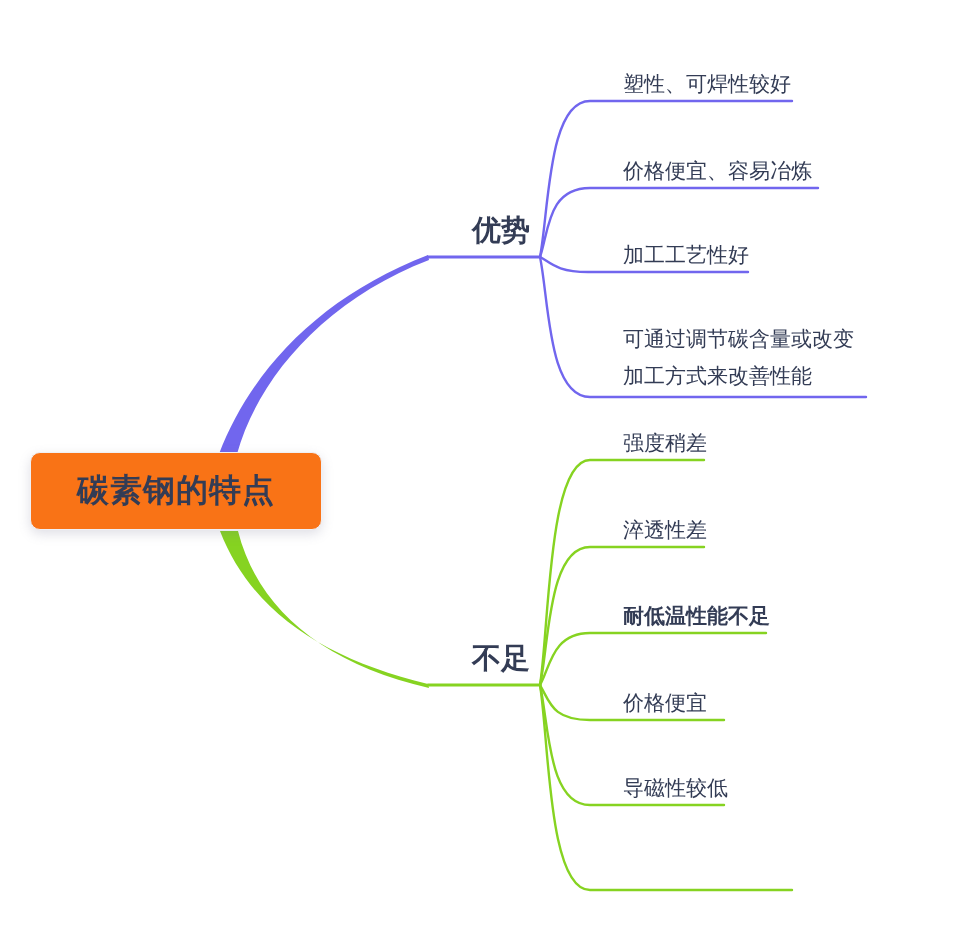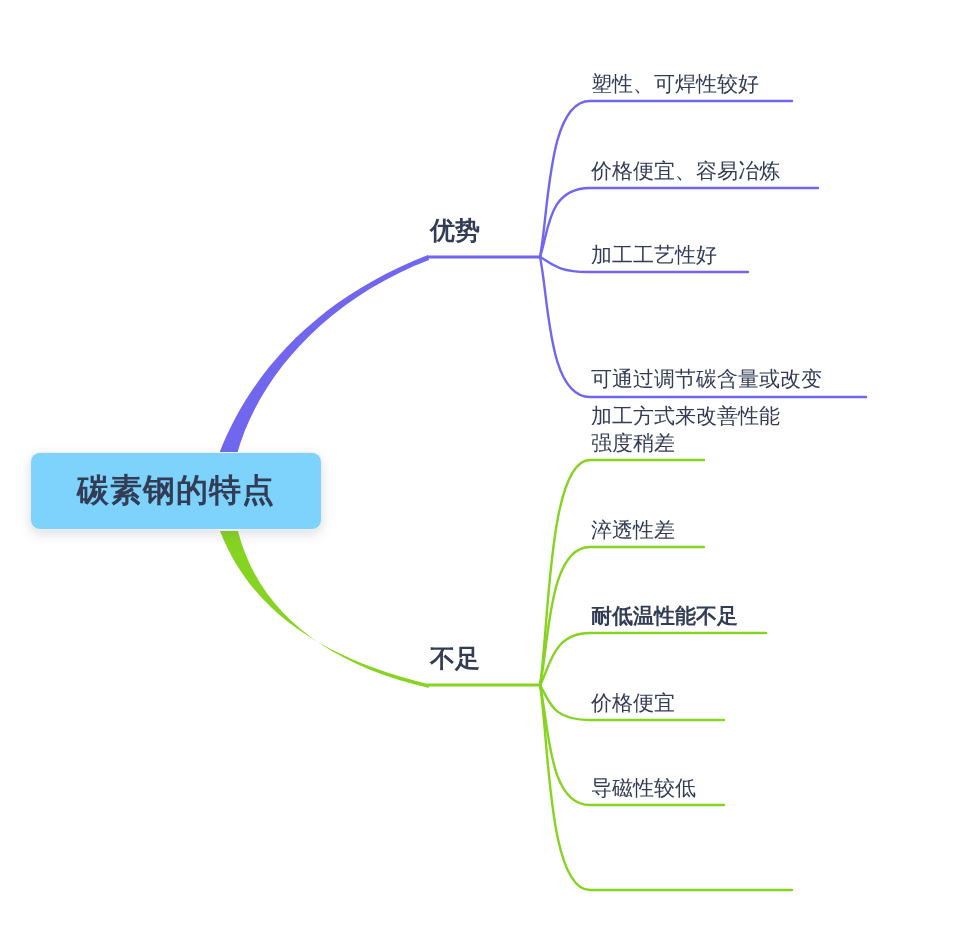--- a/index.html
+++ b/index.html
@@ -29,53 +29,52 @@
   .green-fill  { fill: var(--green);  stroke: none; }
   .thick { stroke-width: 3.2px; }
   .thin  { stroke-width: 2.4px; }
 
   .node-label { position: absolute; color: var(--text); }
 
   .root-node {
     position: absolute;
     left: 30px; top: 452px;
     width: 292px; height: 78px;
-    background: #7dd3fc;
+    background: #f97316;
     border: 1px solid #f0f0f4;
     border-radius: 10px;
     box-shadow: 0 4px 12px rgba(110,110,140,0.22);
     display: flex;
     align-items: center;
     justify-content: center;
   }
   .root-node .root-label {
     font-size: 32px;
     font-weight: bold;
     color: var(--text);
     letter-spacing: 1px;
   }
   .branch-label {
     width: 100px; height: 32px;
     line-height: 32px;
-    text-align: left;
-    font-size: 25px;
+    text-align: right;
+    font-size: 29px;
     font-weight: bold;
   }
   .leaf {
-    left: 591px;
+    left: 623px;
     height: 28px;
     line-height: 28px;
     font-size: 21px;
     white-space: pre-line;
   }
   .leaf.multiline {
     height: auto;
     line-height: 37px;
     width: 290px;
-    margin-top: 40px;
   }
 </style>
 </head>
 <body>
 
 <div id="mindmap">
 
   <svg id="edges" viewBox="0 0 970 949" xmlns="http://www.w3.org/2000/svg">
 
     <path class="purple-fill" d="M219,454 C252,368 322,296 428,255 L429,260 C325,300 258,378 237,454 Z"></path>

